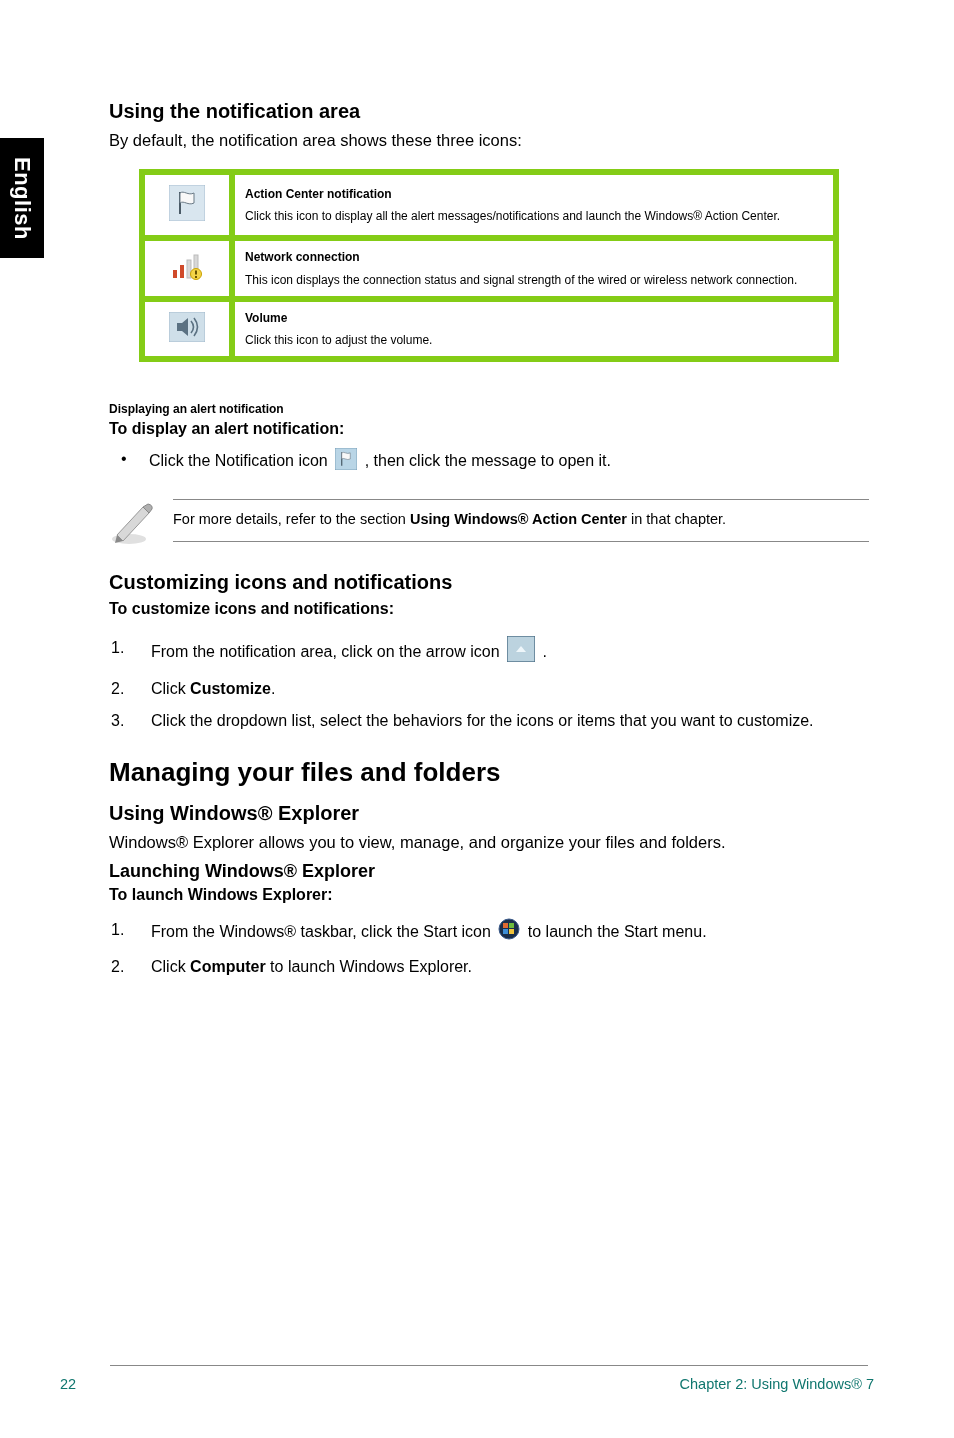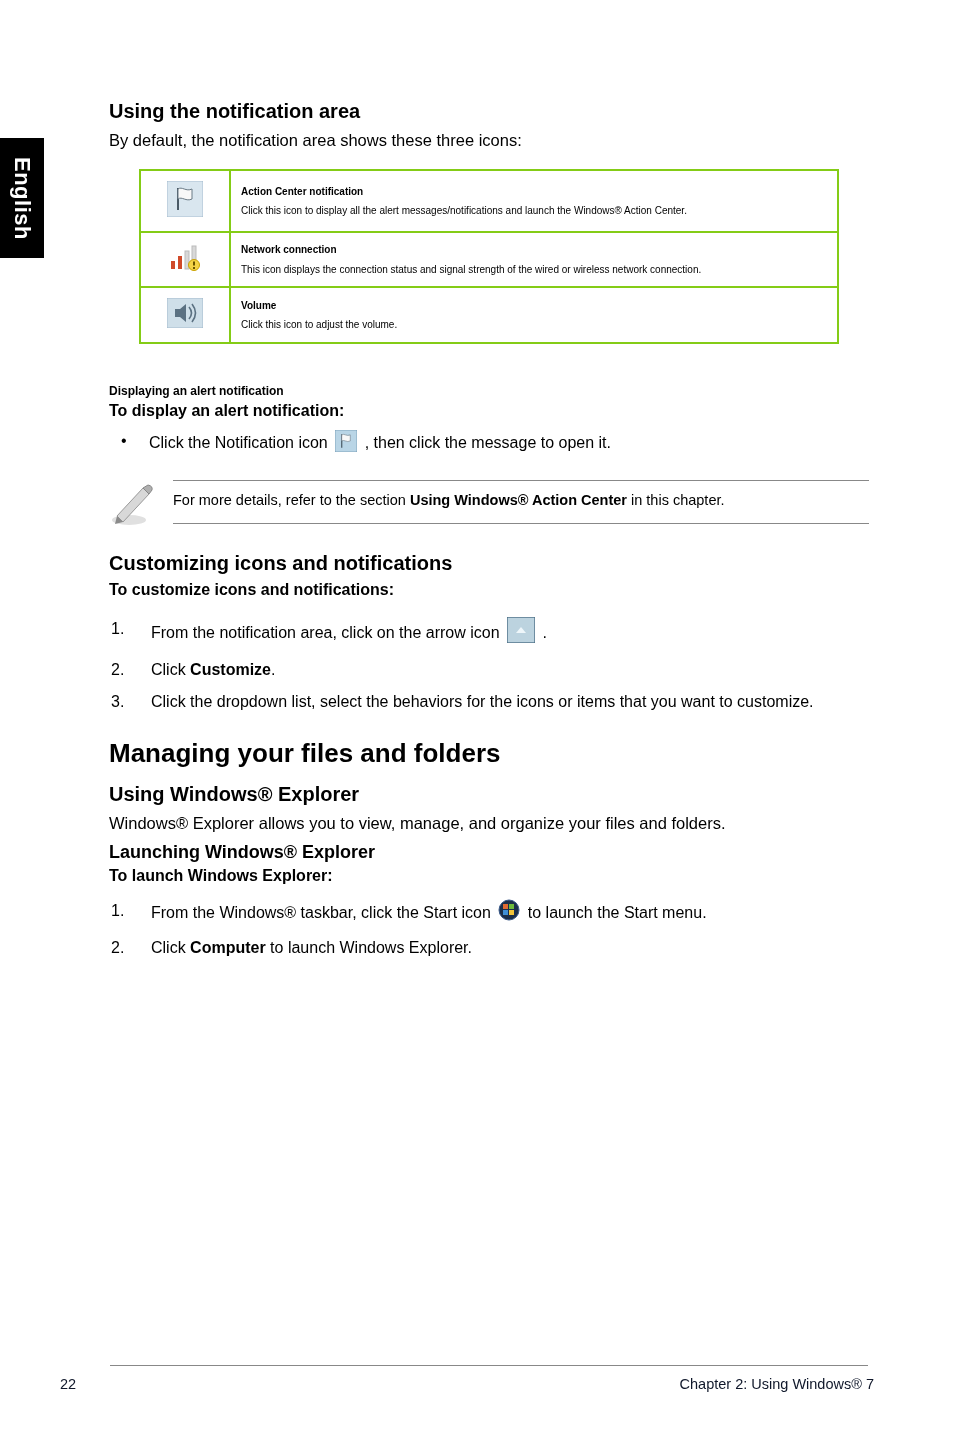--- a/index.html
+++ b/index.html
@@ -29,24 +29,24 @@
   .content { position: absolute; left: 109px; top: 100px; width: 760px; }
   h2.section { font-size: 20px; font-weight: bold; margin-bottom: 6px; }
   p.lead { font-size: 16.5px; margin-bottom: 18px; line-height: 1.35; }
   table.notif {
     width: 700px;
     margin-left: 30px;
     border-collapse: collapse;
     border: 1.5px solid #3a6fb7;
   }
   table.notif td {
-    border: 2px solid #84cc16;
+    border: 6px solid #84cc16;
     vertical-align: middle;
     padding: 8px 10px;
-    font-size: 10px;
+    font-size: 12px;
     line-height: 1.35;
   }
   table.notif td.iconcell {
     width: 90px;
     text-align: center;
     vertical-align: middle;
     padding: 10px 6px;
   }
   .cell-title { font-weight: bold; display: block; margin-bottom: 6px; }
   .subhead { font-size: 12px; font-weight: bold; margin-top: 40px; margin-bottom: 4px; }
@@ -58,21 +58,21 @@
   .pencil { width: 46px; flex: 0 0 46px; margin-right: 18px; margin-top: -2px; }
   .note-text-wrap { flex: 1; }
   .note-hr { border: none; border-top: 1px solid #888; margin-bottom: 10px; width: 100%; }
   .note-hr.bottom { margin-top: 12px; margin-bottom: 0; }
   .note-text { font-size: 14.5px; line-height: 1.35; }
   .ol { list-style: none; counter-reset: step; margin-top: 6px; }
   .ol li { font-size: 16px; line-height: 1.5; margin-bottom: 8px; padding-left: 42px; position: relative; }
   .ol li .num { position: absolute; left: 2px; top: 0; }
   h1.major { font-size: 26px; font-weight: bold; margin-top: 24px; margin-bottom: 14px; }
   .inline-icon { display: inline-block; vertical-align: middle; margin: 0 3px; }
-  .footer { position: absolute; bottom: 46px; left: 60px; right: 80px; display: flex; justify-content: space-between; font-size: 14.5px; color: #0f172a; }
+  .footer { position: absolute; bottom: 46px; left: 60px; right: 80px; display: flex; justify-content: space-between; font-size: 14.5px; color: #0f766e; }
   .footer-line { position: absolute; bottom: 72px; left: 110px; right: 86px; border-top: 1px solid #888; }
   .net-icon rect, .net-icon polygon { }
   .vol-icon { }
 </style>
 </head>
 <body>
 
 <div class="page">
 
   <div class="sidebar-tab">
@@ -154,21 +154,21 @@
         <svg width="46" height="48" viewBox="0 0 46 48">
           <ellipse cx="20" cy="42" rx="17" ry="5" fill="#e0e0e0"></ellipse>
           <path d="M8 38 L34 10 L40 16 L14 44 Z" fill="#d8d8d8" stroke="#999" stroke-width="1"></path>
           <path d="M34 10 L40 16 L43 12 Q44 8 39 7 Z" fill="#b0b0b0" stroke="#888"></path>
           <path d="M8 38 L14 44 L6 46 Z" fill="#8a8a8a"></path>
         </svg>
       </span>
       <div class="note-text-wrap">
         <hr class="note-hr">
         <div class="note-text">
-          <span>For more details, refer to the section </span><b>Using Windows® Action Center</b><span> in this chapter.</span>
+          <span>For more details, refer to the section </span><b>Using Windows® Action Center</b><span> in that chapter.</span>
         </div>
         <hr class="note-hr bottom">
       </div>
     </div>
 
     <h2 class="section" style="margin-top:22px;">Customizing icons and notifications</h2>
     <div class="subbold" style="margin-bottom:18px;">To customize icons and notifications:</div>
     <ul class="ol">
       <li>
         <span class="num">1.</span>

